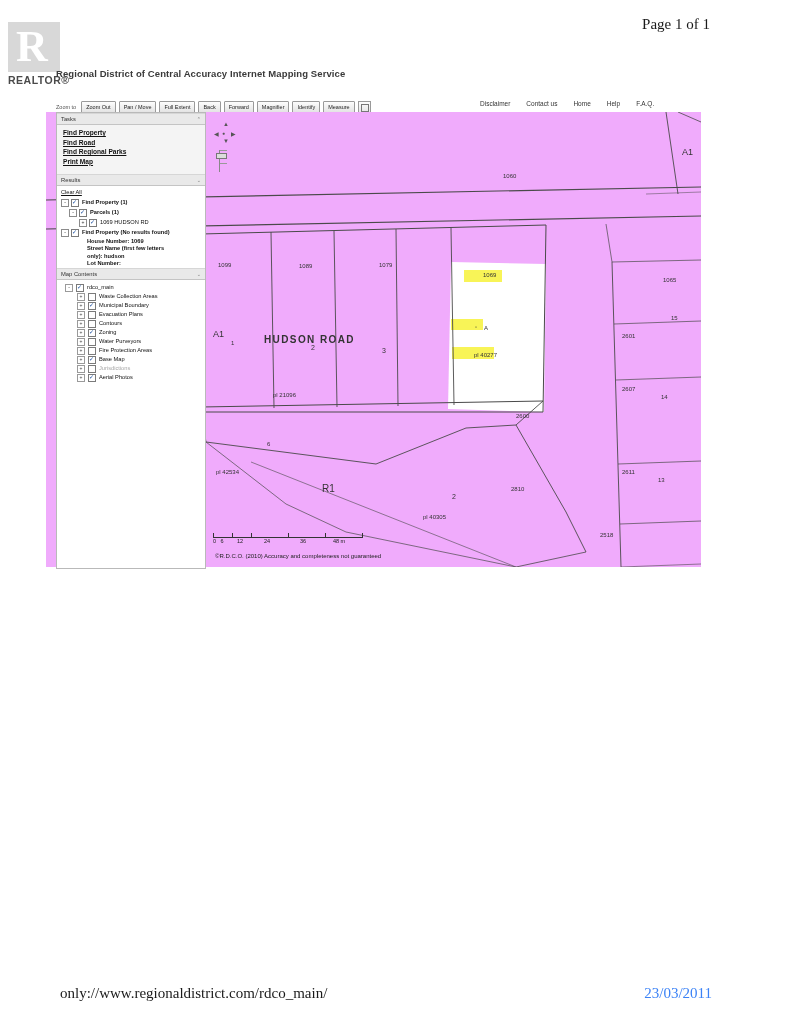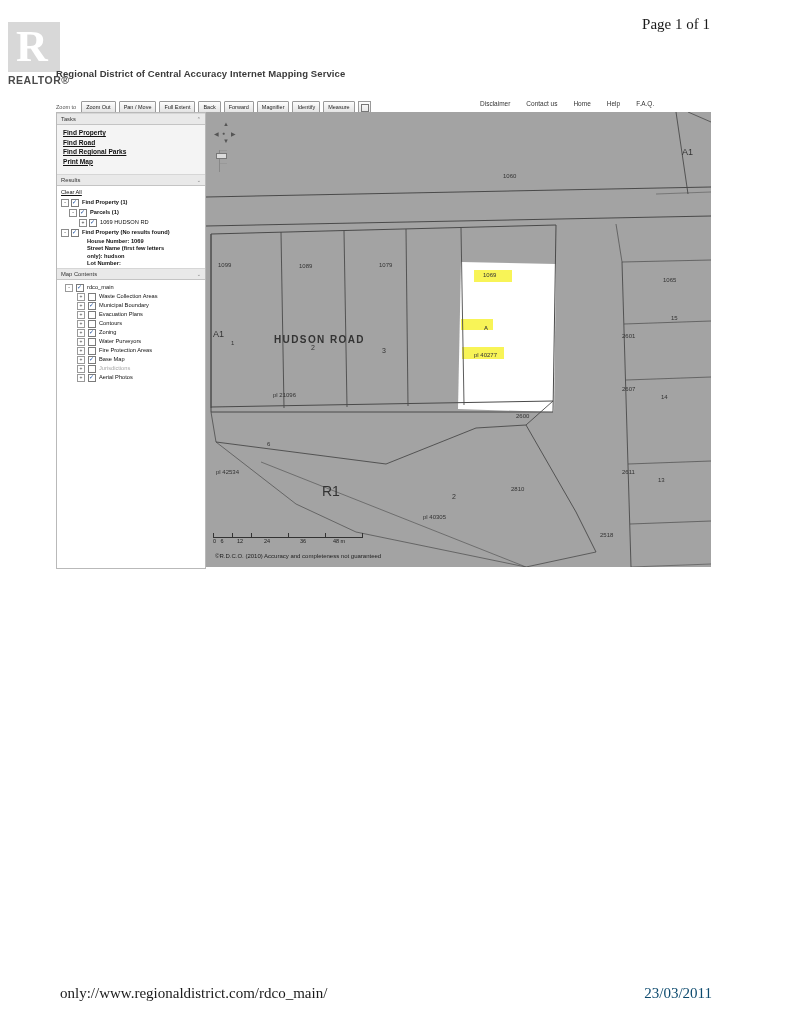--- a/index.html
+++ b/index.html
@@ -113,25 +113,25 @@
     display: flex;
     gap: 16px;
     font-size: 6.5px;
     color: #333;
   }
   .topnav span { white-space: nowrap; }
 
   
   .map-area {
     position: absolute;
-    left: 56px;
+    left: 46px;
     top: 112px;
     width: 655px;
     height: 455px;
-    background: #a3a3a3;
+    background: #f0abfc;
     overflow: hidden;
   }
   .map-svg { position: absolute; left: 0; top: 0; }
 
   
   .side-panel {
     position: absolute;
     left: 56px;
     top: 112px;
     width: 148px;
@@ -333,21 +333,21 @@
     font-family: "Liberation Serif", serif;
     font-size: 15px;
     color: #1a1a1a;
   }
   .footer-date {
     position: absolute;
     right: 78px;
     bottom: 22px;
     font-family: "Liberation Serif", serif;
     font-size: 15px;
-    color: #0c4a6e;
+    color: #3b82f6;
   }
   .map-label {
     position: absolute;
     font-family: Liberation Sans, sans-serif;
     color: #333;
     white-space: nowrap;
   }
 </style>
 </head>
 <body>
@@ -448,21 +448,21 @@
   <div class="map-label" style="left:484px; top:325px; font-size:6px;">A</div>
   <div class="map-label" style="left:474px; top:352px; font-size:6px;">pl 40277</div>
   <div class="map-label" style="left:622px; top:386px; font-size:6px;">2607</div>
   <div class="map-label" style="left:661px; top:394px; font-size:6px;">14</div>
   <div class="map-label" style="left:273px; top:392px; font-size:6px;">pl 21096</div>
   <div class="map-label" style="left:516px; top:413px; font-size:6px;">2600</div>
   <div class="map-label" style="left:267px; top:441px; font-size:6px;">6</div>
   <div class="map-label" style="left:622px; top:469px; font-size:6px;">2611</div>
   <div class="map-label" style="left:658px; top:477px; font-size:6px;">13</div>
   <div class="map-label" style="left:216px; top:469px; font-size:6px;">pl 42534</div>
-  <div class="map-label" style="left:322px; top:483px; font-size:14px;">R1</div>
+  <div class="map-label" style="left:322px; top:483px; font-size:10px;">R1</div>
   <div class="map-label" style="left:452px; top:493px; font-size:7px;">2</div>
   <div class="map-label" style="left:511px; top:486px; font-size:6px;">2810</div>
   <div class="map-label" style="left:423px; top:514px; font-size:6px;">pl 40305</div>
   <div class="map-label" style="left:600px; top:532px; font-size:6px;">2518</div>
 </div>
 
 <div class="nav-widget">
   <div class="pan-rose">
     <div style="left:9px; top:-1px;">▲</div>
     <div style="left:0px; top:8px;">◀</div>

